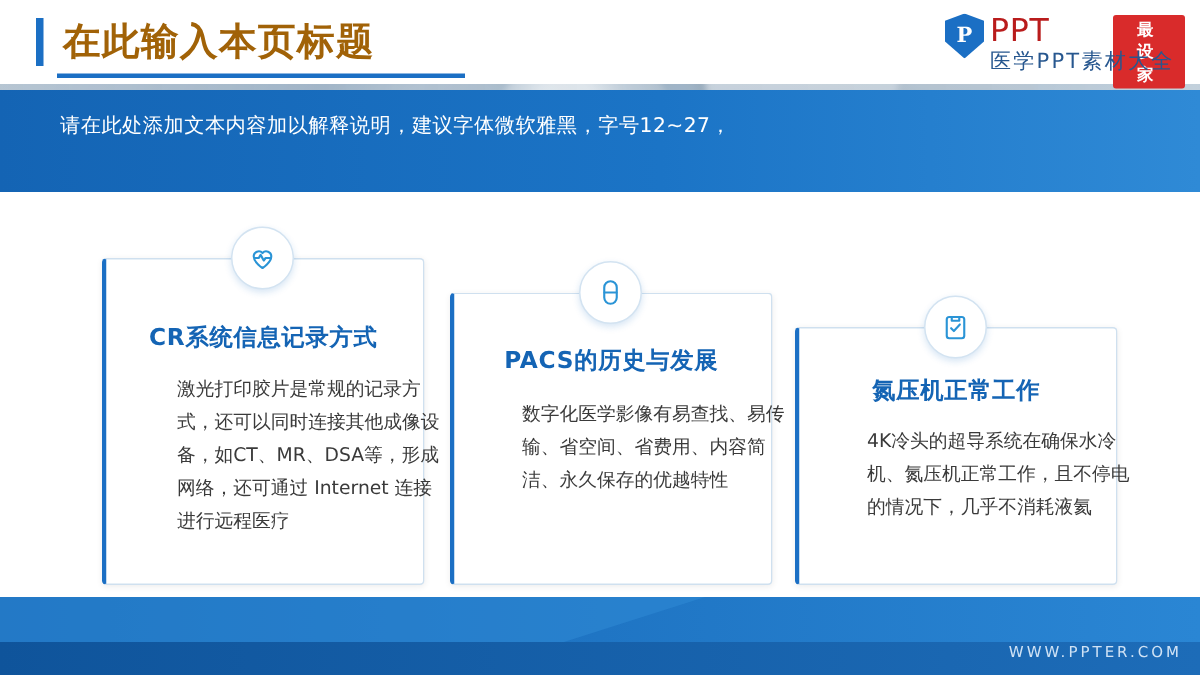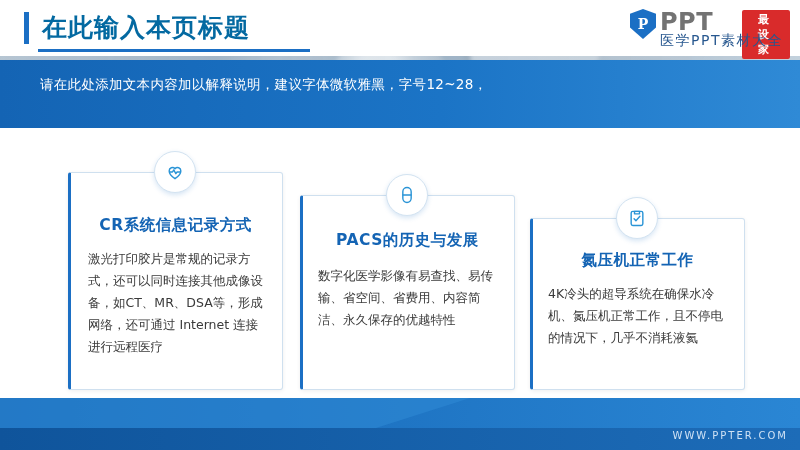--- a/index.html
+++ b/index.html
@@ -48,21 +48,21 @@
   .title-band{
     position:absolute; left:0; top:0; width:800px; height:56px;
     background:#ffffff;
   }
   .title-accent{
     position:absolute; left:24px; top:12px; width:5px; height:32px;
     background:#1b6fc4;
   }
   .page-title{
     position:absolute; left:42px; top:12px;
-    font-size:25px; font-weight:bold; color:#0369a1; letter-spacing:1px;
+    font-size:25px; font-weight:bold; color:#a16207; letter-spacing:1px;
     line-height:32px;
     white-space:nowrap;
   }
   .title-rule{
     position:absolute; left:38px; top:49px; width:272px; height:3px;
     background:#1b6fc4;
   }
 
   
   .logo{
@@ -70,21 +70,21 @@
   }
   .logo-shield{
     position:absolute; left:0; top:3px; width:26px; height:30px;
     background:#1b6fc4;
     clip-path:polygon(50% 0%,100% 16%,100% 62%,50% 100%,0% 62%,0% 16%);
     display:flex; align-items:center; justify-content:center;
   }
   .logo-shield span{ color:#fff; font-size:14px; font-weight:bold; font-family:"DejaVu Serif", serif;}
   .logo-main{
     position:absolute; left:30px; top:2px;
-    font-size:24px; font-weight:bold; color:#737373; letter-spacing:.5px;
+    font-size:21px; font-weight:normal; color:#b91c1c; letter-spacing:.5px;
   }
   .logo-tag{
     position:absolute; left:112px; top:4px;
     background:#d92b2b; color:#fff; font-size:11px; font-weight:bold;
     padding:2px 16px; border-radius:2px; letter-spacing:1px;
   }
   .logo-sub{
     position:absolute; left:30px; top:26px;
     font-size:14px; color:#27578f; letter-spacing:1.5px;
   }
@@ -133,21 +133,21 @@
   .card-title{
     position:absolute; width:215px; text-align:center;
     font-size:15.5px; font-weight:bold; color:#1464b4; letter-spacing:.5px;
   }
   .ct-1{ left:68px;  top:215px;}
   .ct-2{ left:300px; top:230px;}
   .ct-3{ left:530px; top:250px;}
 
   .card-body{
     position:absolute; width:175px;
-    font-size:12.5px; line-height:22px; color:#3a3a3a;
+    font-size:12.5px; line-height:22px; color:#3a3a3a;margin-left:30px;
   }
   .cb-1{ left:88px;  top:248px;}
   .cb-2{ left:318px; top:265px;}
   .cb-3{ left:548px; top:283px;}
 
   
   .band-a{
     position:absolute; left:0; top:398px; width:800px; height:30px;
     background:linear-gradient(90deg,#1464b4 0%,#2a86d4 100%);
   }
@@ -186,21 +186,21 @@
       <span>P</span>
     </div>
     <div class="logo-main">PPT</div>
     <div class="logo-tag">最设家</div>
     <div class="logo-sub">医学PPT素材大全</div>
   </div>
 </div>
 
 <div class="desc-bar">
   <div class="desc-text">
-    <div>请在此处添加文本内容加以解释说明，建议字体微软雅黑，字号12~28，</div>
+    <div>请在此处添加文本内容加以解释说明，建议字体微软雅黑，字号12~27，</div>
   </div>
 </div>
 
 <div class="body-area"></div>
 
 <div class="card card-1"></div>
 <div class="card card-2"></div>
 <div class="card card-3"></div>
 
 <div class="badge badge-1">

